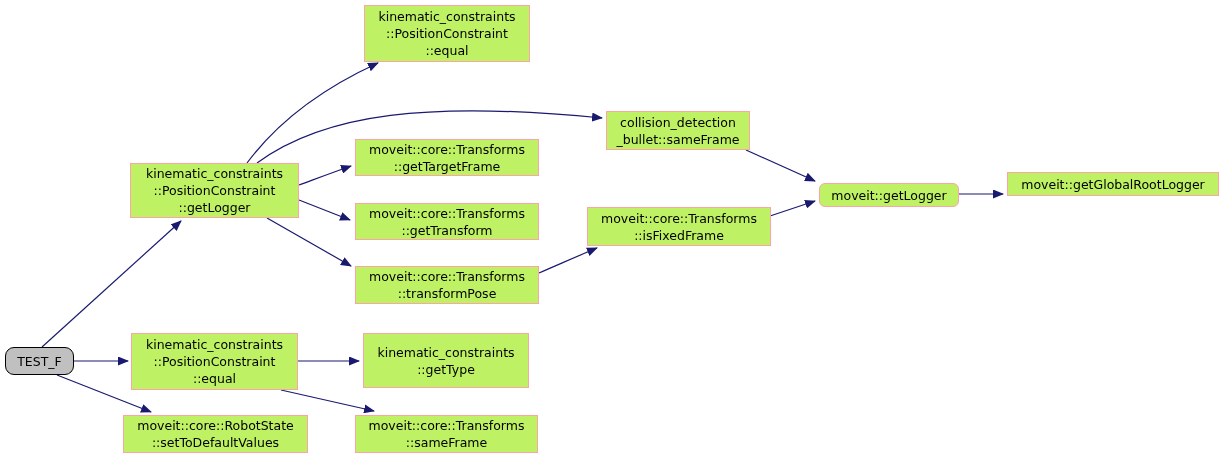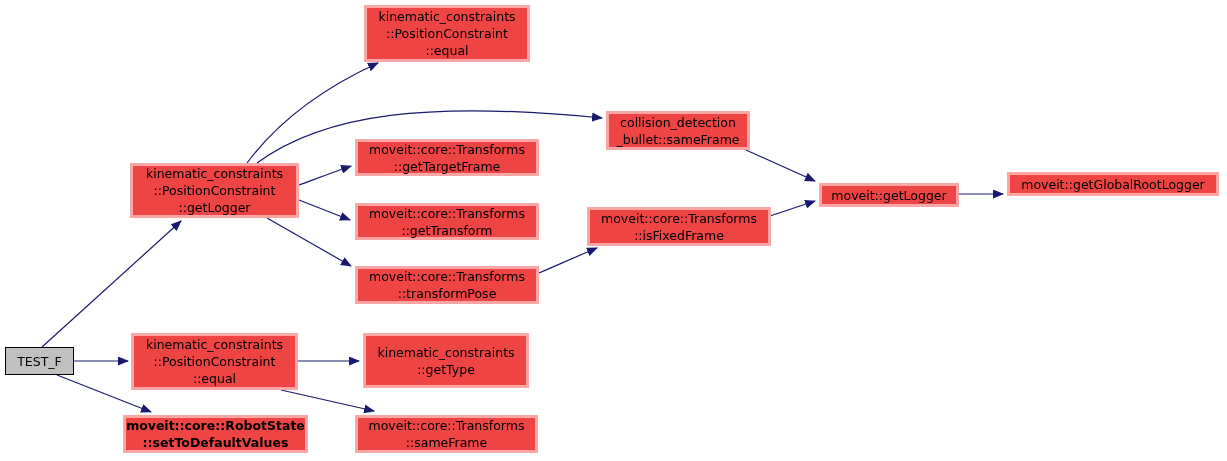--- a/index.html
+++ b/index.html
@@ -7,22 +7,22 @@
     position:relative;
     width:1227px;height:461px;
     background:#ffffff;
     font-family:"DejaVu Sans","Liberation Sans",sans-serif;
     overflow:hidden;
   }
   #edges{position:absolute;left:0;top:0;width:1227px;height:461px;}
   .node{
     position:absolute;
     box-sizing:border-box;
-    background:#ef4444;
-    border:3px solid #fca5a5;
+    background:#bef264;
+    border:1px solid #fca5a5;
     color:#000000;
     display:flex;
     flex-direction:column;
     align-items:center;
     justify-content:center;
     text-align:center;
     font-size:12.5px;
     line-height:17px;
     white-space:nowrap;
     cursor:pointer;
@@ -56,21 +56,21 @@
       <path d="M 267,218 L 351,266" marker-end="url(#arrow)"></path>
       <path d="M 539,273 C 560,264 580,255 597,248" marker-end="url(#arrow)"></path>
       <path d="M 746,150 L 815,181" marker-end="url(#arrow)"></path>
       <path d="M 770,216 L 815,201" marker-end="url(#arrow)"></path>
       <path d="M 959,194 L 1003,194" marker-end="url(#arrow)"></path>
       <path d="M 298,361 L 359,361" marker-end="url(#arrow)"></path>
       <path d="M 281,390 L 374,411" marker-end="url(#arrow)"></path>
     </g>
   </svg>
 
-  <div class="node root" style="left:5px;top:347px;width:69px;height:28px;">
+  <div class="node root" style="left:5px;top:347px;width:69px;height:28px;border-radius:9px;">
     <span>TEST_F</span>
   </div>
 
   <div class="node" style="left:130px;top:163px;width:169px;height:55px;">
     <span>kinematic_constraints</span>
     <span>::PositionConstraint</span>
     <span>::getLogger</span>
   </div>
 
   <div class="node" style="left:364px;top:5px;width:166px;height:57px;">
@@ -97,40 +97,40 @@
   <div class="node" style="left:606px;top:111px;width:144px;height:39px;">
     <span>collision_detection</span>
     <span>_bullet::sameFrame</span>
   </div>
 
   <div class="node" style="left:587px;top:207px;width:184px;height:39px;">
     <span>moveit::core::Transforms</span>
     <span>::isFixedFrame</span>
   </div>
 
-  <div class="node" style="left:819px;top:183px;width:140px;height:24px;">
+  <div class="node" style="left:819px;top:183px;width:140px;height:24px;border-radius:6px;">
     <span>moveit::getLogger</span>
   </div>
 
   <div class="node" style="left:1007px;top:172px;width:212px;height:24px;">
     <span>moveit::getGlobalRootLogger</span>
   </div>
 
   <div class="node" style="left:131px;top:333px;width:167px;height:57px;">
     <span>kinematic_constraints</span>
     <span>::PositionConstraint</span>
     <span>::equal</span>
   </div>
 
   <div class="node" style="left:363px;top:333px;width:166px;height:55px;">
     <span>kinematic_constraints</span>
     <span>::getType</span>
   </div>
 
-  <div class="node" style="left:123px;top:415px;width:185px;height:38px;font-weight:bold;">
+  <div class="node" style="left:123px;top:415px;width:185px;height:38px;">
     <span>moveit::core::RobotState</span>
     <span>::setToDefaultValues</span>
   </div>
 
   <div class="node" style="left:355px;top:415px;width:183px;height:38px;">
     <span>moveit::core::Transforms</span>
     <span>::sameFrame</span>
   </div>
 
 </div>

